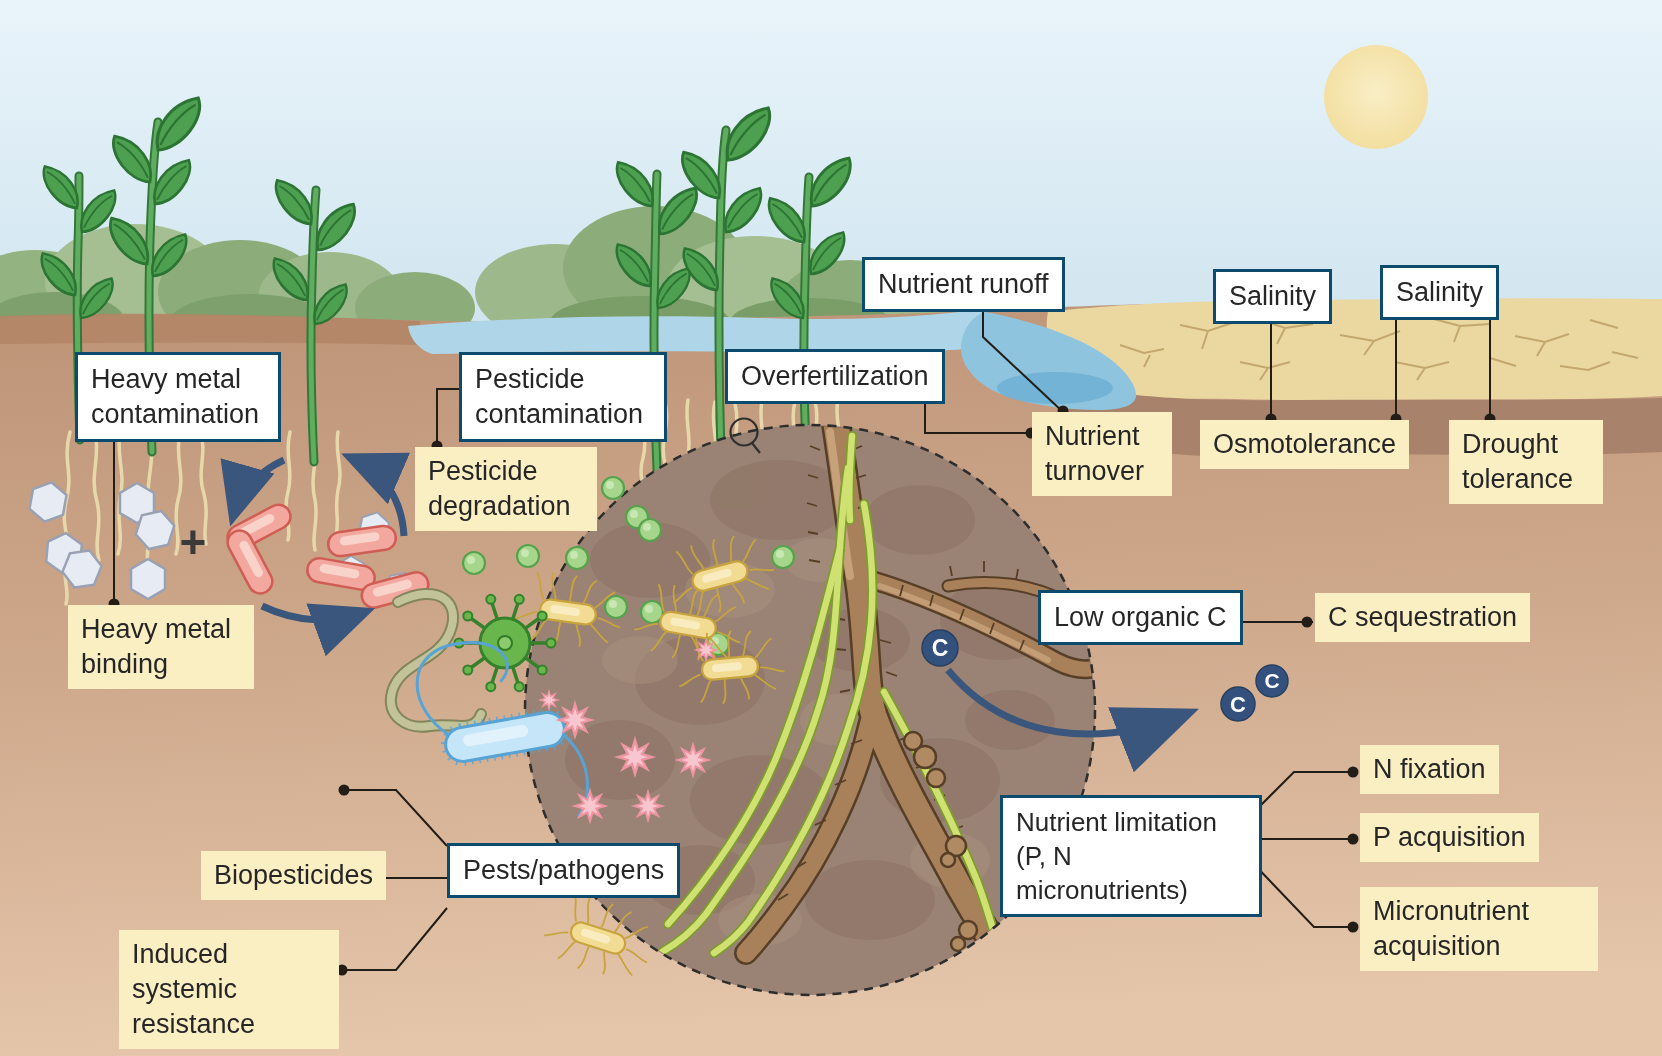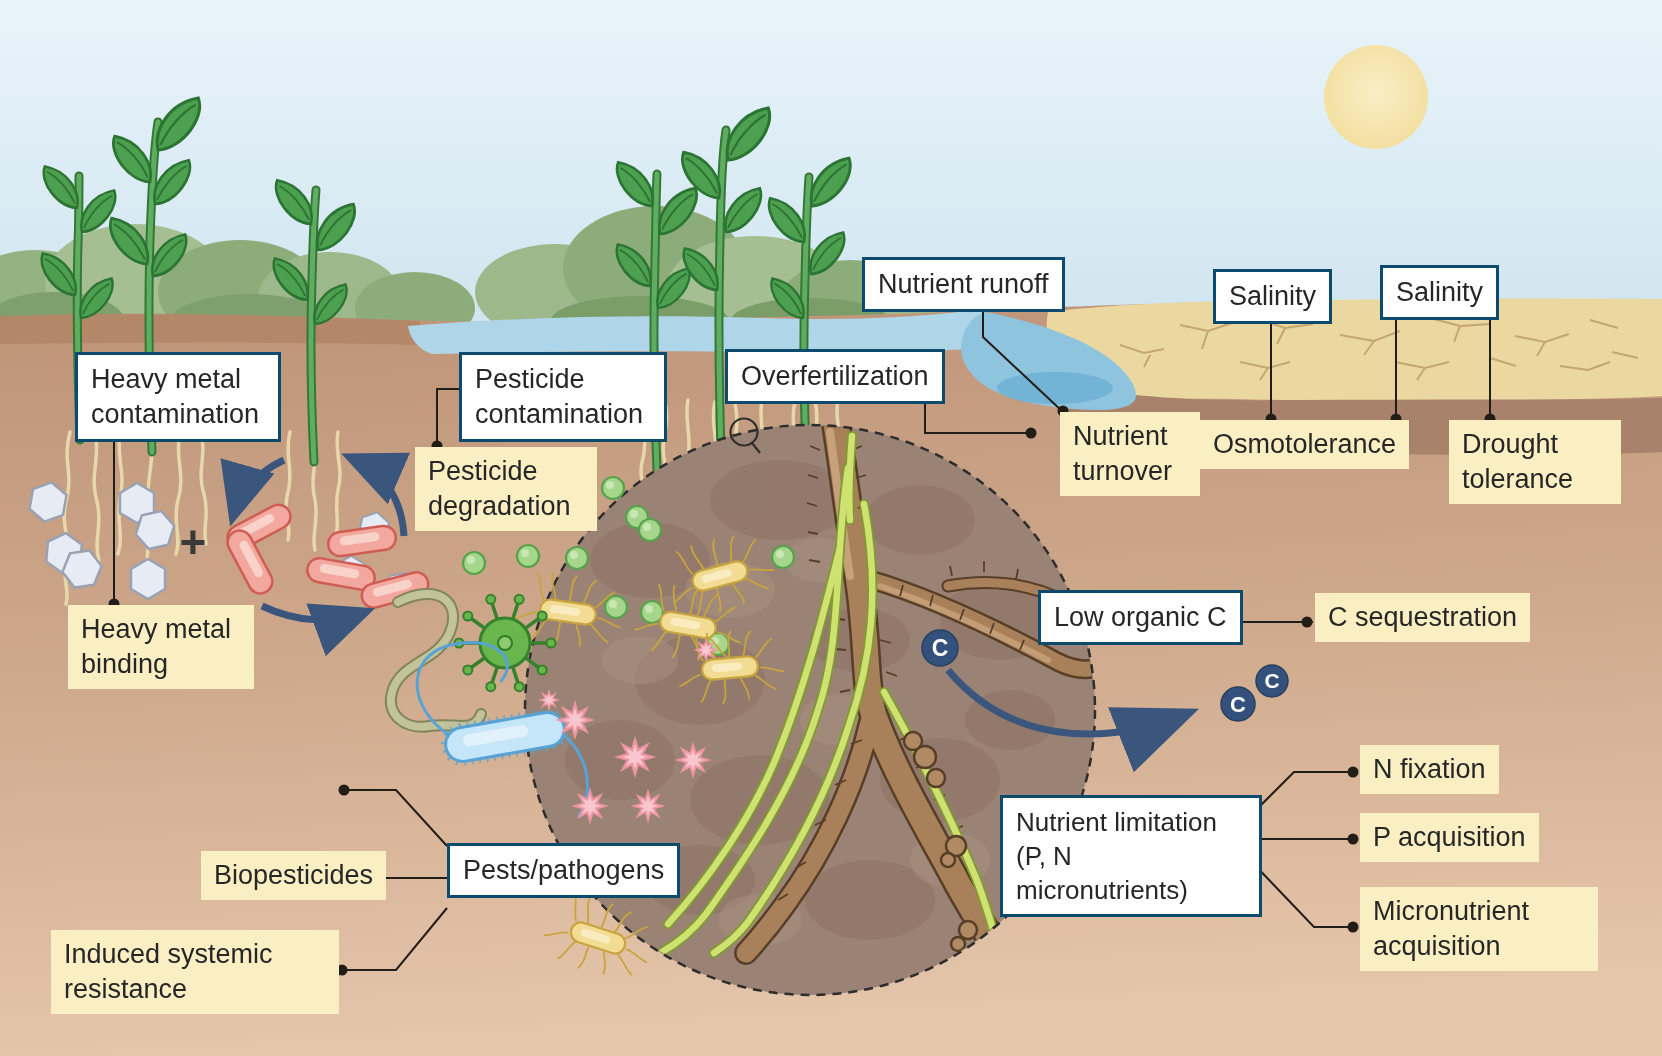--- a/index.html
+++ b/index.html
@@ -407,23 +407,23 @@
 <div class="lbl white nw" style="left:725px;top:349px;text-align:center;">Overfertilization</div>
 <div class="lbl white nw" style="left:862px;top:257px;">Nutrient runoff</div>
 <div class="lbl white nw" style="left:1213px;top:269px;">Salinity</div>
 <div class="lbl white nw" style="left:1380px;top:265px;">Salinity</div>
 <div class="lbl white nw" style="left:1038px;top:590px;">Low organic C</div>
 <div class="lbl white" style="left:1000px;top:795px;width:262px;font-size:26px;line-height:34px;">Nutrient limitation (P, N micronutrients)</div>
 <div class="lbl white nw" style="left:447px;top:843px;">Pests/pathogens</div>
 
 <div class="lbl yellow" style="left:415px;top:447px;width:182px;">Pesticide degradation</div>
 <div class="lbl yellow" style="left:68px;top:605px;width:186px;">Heavy metal binding</div>
-<div class="lbl yellow" style="left:1032px;top:412px;width:140px;margin-left:28px;">Nutrient turnover</div>
+<div class="lbl yellow" style="left:1032px;top:412px;width:140px;">Nutrient turnover</div>
 <div class="lbl yellow nw" style="left:1200px;top:420px;">Osmotolerance</div>
-<div class="lbl yellow" style="left:1449px;top:420px;width:172px;">Drought tolerance</div>
+<div class="lbl yellow" style="left:1449px;top:420px;width:154px;">Drought tolerance</div>
 <div class="lbl yellow nw" style="left:1315px;top:593px;">C sequestration</div>
 <div class="lbl yellow nw" style="left:1360px;top:745px;">N fixation</div>
 <div class="lbl yellow nw" style="left:1360px;top:813px;">P acquisition</div>
 <div class="lbl yellow" style="left:1360px;top:887px;width:238px;">Micronutrient acquisition</div>
 <div class="lbl yellow nw" style="right:1276px;top:851px;">Biopesticides</div>
-<div class="lbl yellow" style="right:1323px;top:930px;width:288px;">Induced systemic resistance</div>
+<div class="lbl yellow" style="right:1323px;top:930px;width:220px;">Induced systemic resistance</div>
 
 </div>
 
 </body></html>

